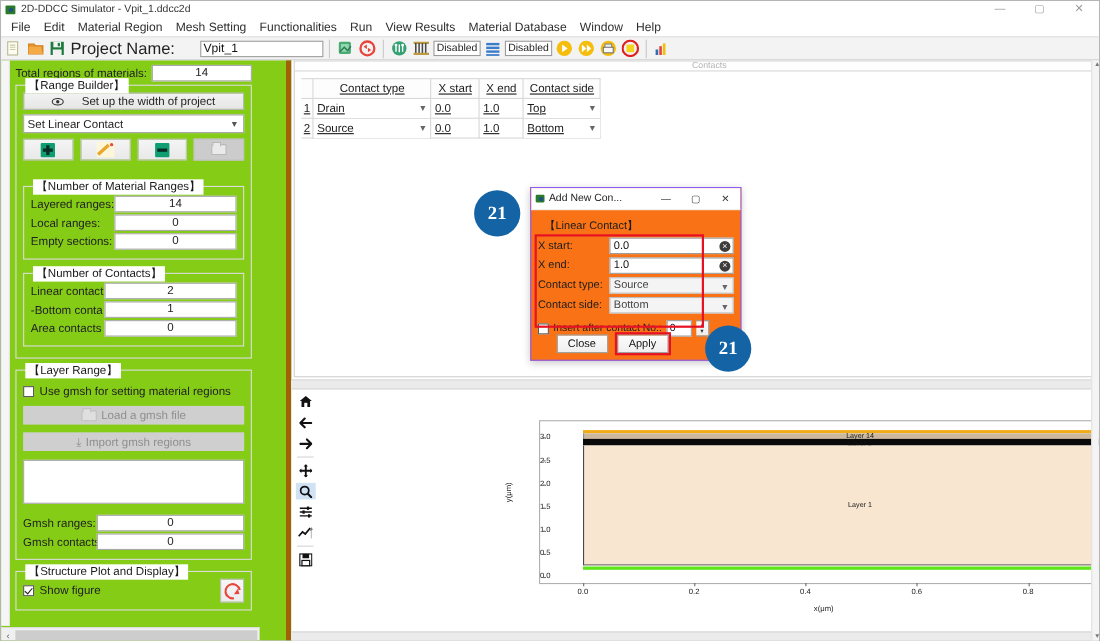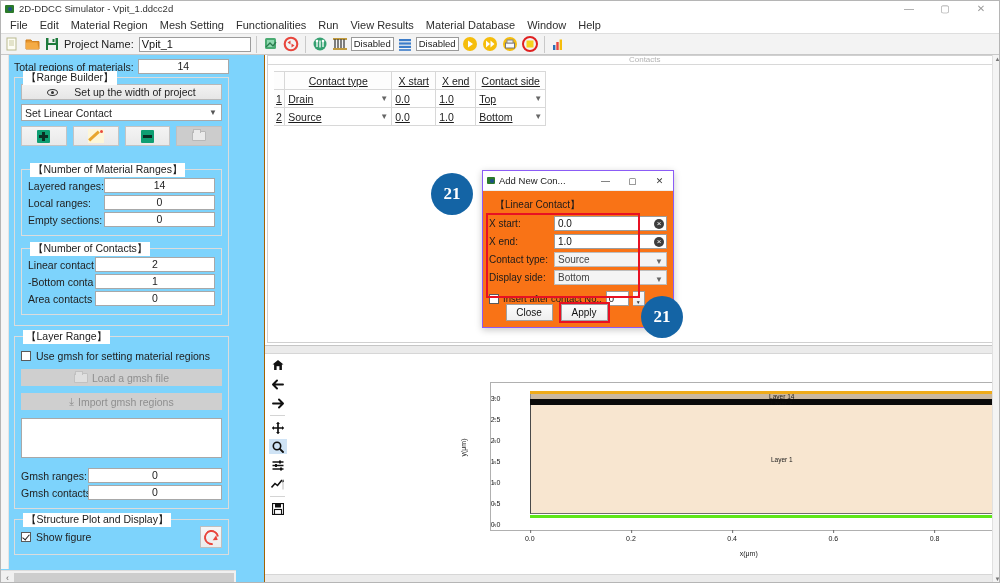--- a/index.html
+++ b/index.html
@@ -94,21 +94,21 @@
     background: #c9c9c9;
     margin: 0 3px;
     flex: none;
   }
   .tbico {
     width: 18px; height: 18px;
     display: flex; align-items: center; justify-content: center;
     flex: none;
     position: relative;
   }
-  .pname-label { margin: 0 3px 0 1px; white-space: nowrap; font-size: 11px; }
+  .pname-label { margin: 0 21px 0 1px; white-space: nowrap; font-size: 15px; }
   .pname-input {
     width: 112px; height: 15px;
     border: 1px solid #9c9c9c;
     background: #fff;
     font-size: 11px;
     padding: 0 2px;
     font-family: "Liberation Sans", sans-serif;
     color: #111;
   }
   .dis-box {
@@ -129,22 +129,22 @@
     position: absolute;
     top: 54px; left: 0;
     width: 1000px; height: 529px;
     display: flex;
   }
 
   
   .leftpanel {
     width: 274px;
     height: 529px;
-    background: #7dd3fc;
-    border-right: 1px solid #a16207;
+    background: #84cc16;
+    border-right: 5px solid #a16207;
     position: relative;
     font-size: 10.5px;
     color: #222;
   }
   .lp-scrollstrip {
     position: absolute; left: 0; top: 0;
     width: 8px; height: 514px;
     background: #f6f6f6;
     border-right: 1px solid #e4e4e4;
   }
@@ -1146,21 +1146,21 @@
 
       <div class="dlg-row">
         <span class="dl">Contact type:</span>
         <span class="dlg-combo">
           <span>Source</span>
           <span class="chev">▼</span>
         </span>
       </div>
 
       <div class="dlg-row">
-        <span class="dl">Display side:</span>
+        <span class="dl">Contact side:</span>
         <span class="dlg-combo">
           <span>Bottom</span>
           <span class="chev">▼</span>
         </span>
       </div>
 
       <div class="dlg-insert">
         <span class="cbox"></span>
         <span>Insert after contact No.:</span>
         <span class="spin">0</span>

